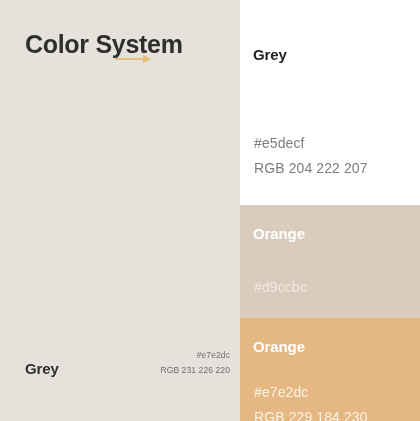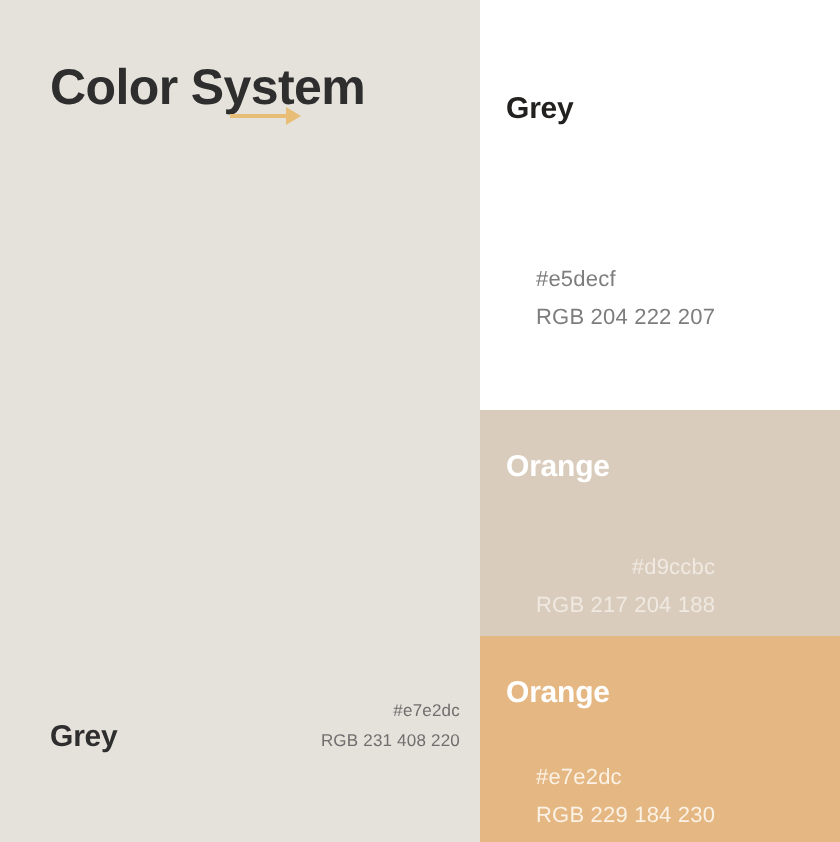--- a/index.html
+++ b/index.html
@@ -106,22 +106,22 @@
   .swatch-name {
     position: absolute;
     left: 13px;
     font-size: 15px;
     font-weight: bold;
     letter-spacing: -0.1px;
   }
 
   .swatch-codes {
     position: absolute;
-    left: 28px;
-    font-size: 11px;
+    left: 14px;
+    font-size: 14px;
     line-height: 1.75;
     letter-spacing: 0.1px;
   }
 
   
   .swatch-1 { top: 0; height: 205px; background: #ffffff; }
   .swatch-1 .swatch-name  { top: 46px; color: #22211f; }
   .swatch-1 .swatch-codes { top: 131px; color: #7d7d7d; }
 
   
@@ -149,41 +149,40 @@
       <svg width="36" height="12" viewBox="0 0 36 12" xmlns="http://www.w3.org/2000/svg">
         <line x1="0" y1="6" x2="30" y2="6" stroke="#e8bd77" stroke-width="2"></line>
         <polygon points="28,1.5 35.5,6 28,10.5" fill="#e8bd77"></polygon>
       </svg>
     </div>
 
     <div class="bottom-left">
       <div class="bottom-left-name">Grey</div>
       <div class="bottom-left-codes">
         <div>#e7e2dc</div>
-        <div>RGB 231 408 220</div>
+        <div>RGB 231 226 220</div>
       </div>
     </div>
 
   </div>
 
   <div class="right-col">
 
     <div class="swatch swatch-1">
       <div class="swatch-name">Grey</div>
       <div class="swatch-codes">
         <div>#e5decf</div>
         <div>RGB 204 222 207</div>
       </div>
     </div>
 
     <div class="swatch swatch-2">
       <div class="swatch-name">Orange</div>
       <div class="swatch-codes">
         <div>#d9ccbc</div>
-        <div>RGB 217 204 188</div>
       </div>
     </div>
 
     <div class="swatch swatch-3">
       <div class="swatch-name">Orange</div>
       <div class="swatch-codes">
         <div>#e7e2dc</div>
         <div>RGB 229 184  230</div>
       </div>
     </div>

